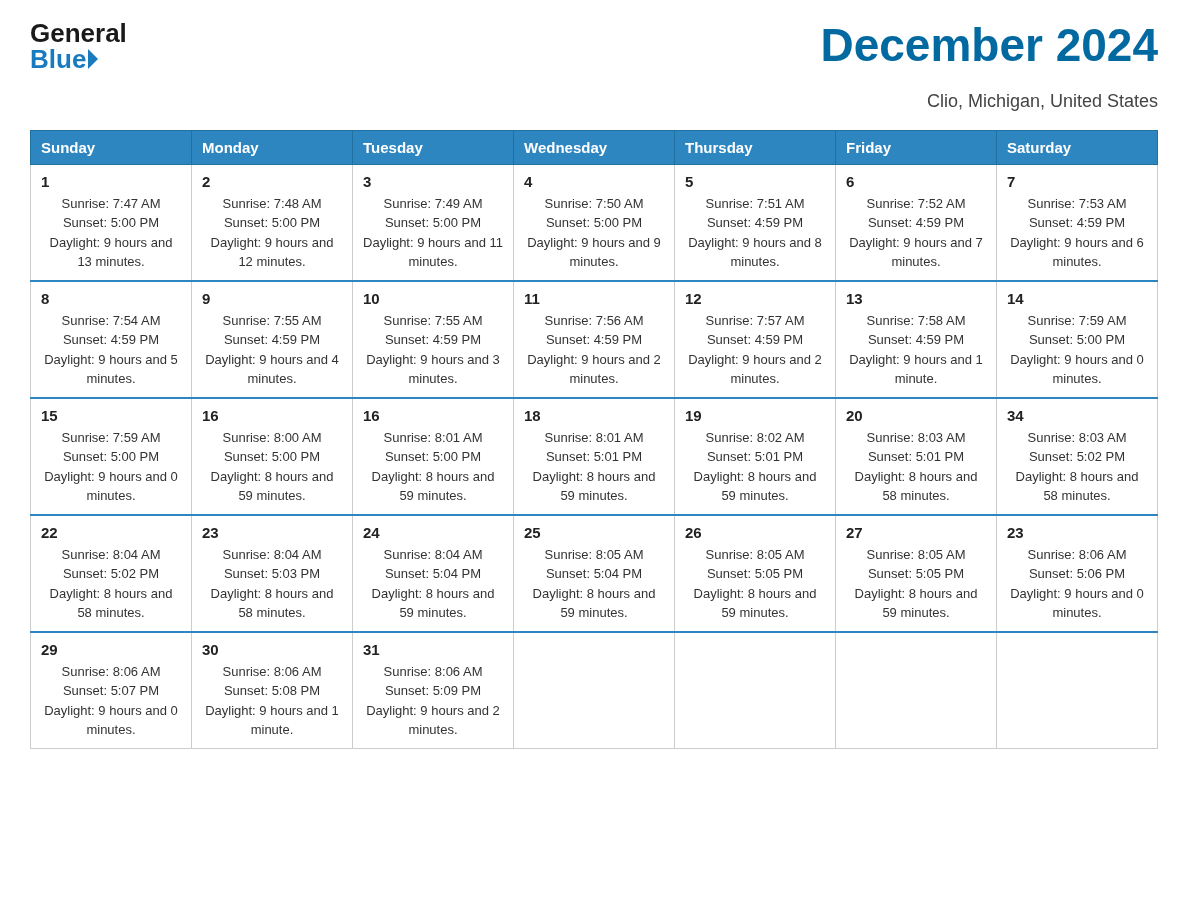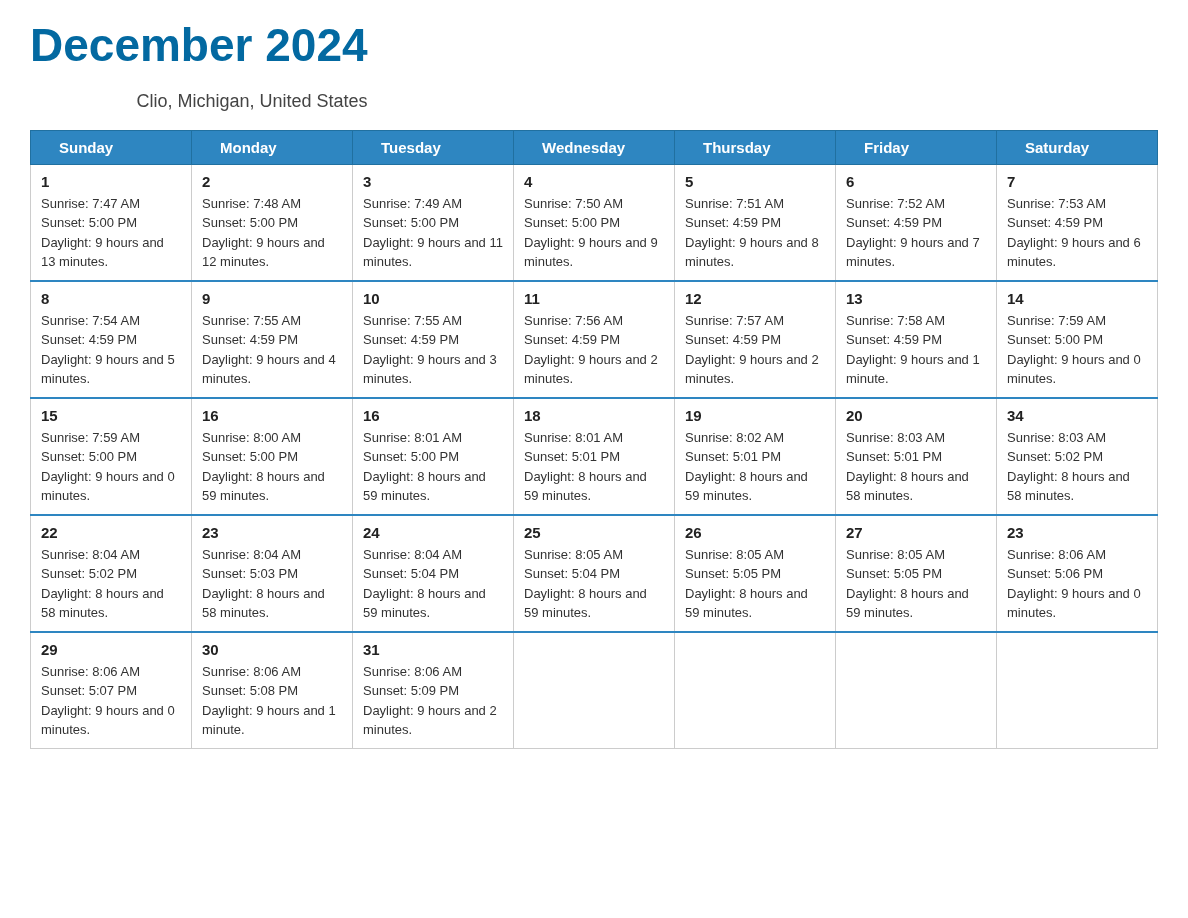--- a/index.html
+++ b/index.html
@@ -61,21 +61,21 @@
     table {
       width: 100%;
       border-collapse: collapse;
       table-layout: fixed;
     }
     thead tr th {
       background-color: #2e86c1;
       color: #fff;
       font-size: 15px;
       font-weight: bold;
-      padding: 8px 28px;
+      padding: 8px 10px;
       text-align: left;
       border: 1px solid #2070a0;
     }
     tbody tr td {
       vertical-align: top;
       padding: 8px 10px;
       font-size: 13.5px;
       color: #222;
       border: 1px solid #ccc;
       height: 100px;
@@ -83,35 +83,43 @@
     tbody tr td .day-num {
       font-size: 15px;
       font-weight: bold;
       display: block;
       margin-bottom: 4px;
     }
     tbody tr td .day-info {
       font-size: 13px;
       color: #333;
       line-height: 1.5;
+      text-align: center;
     }
     tbody tr {
       border-bottom: 2px solid #2e86c1;
     }
     tbody tr:last-child {
       border-bottom: none;
     }
     .empty-cell {
       background: #fff;
     }
   </style>
 </head>
 <body>
 
 <div class="header">
+  <div class="logo">
+    <div class="logo-general">General</div>
+    <div class="logo-blue">
+      <span>Blue</span>
+      <span class="logo-arrow"></span>
+    </div>
+  </div>
   <div class="title-block">
     <h1>December 2024</h1>
     <div class="subtitle">Clio, Michigan, United States</div>
   </div>
 </div>
 
 <table>
   <thead>
     <tr>
       <th>Sunday</th>

